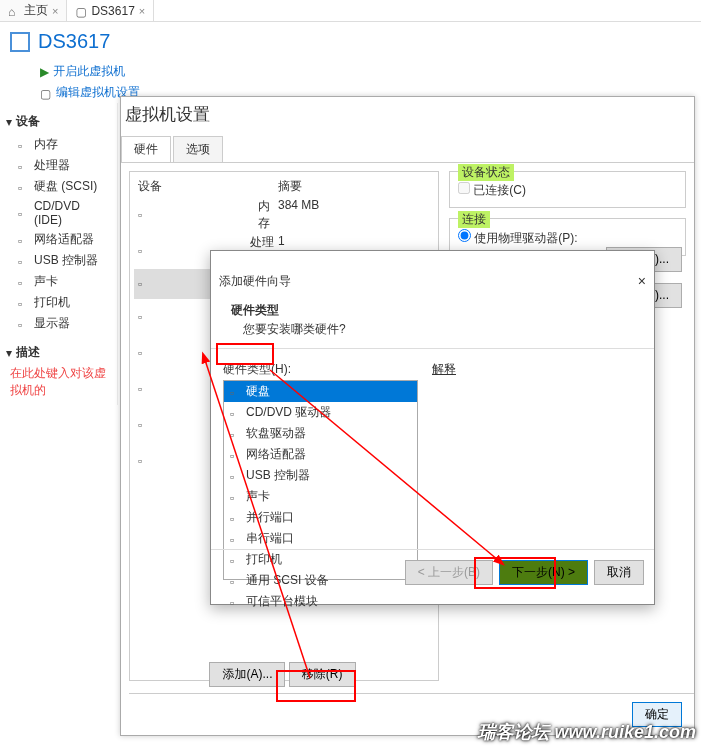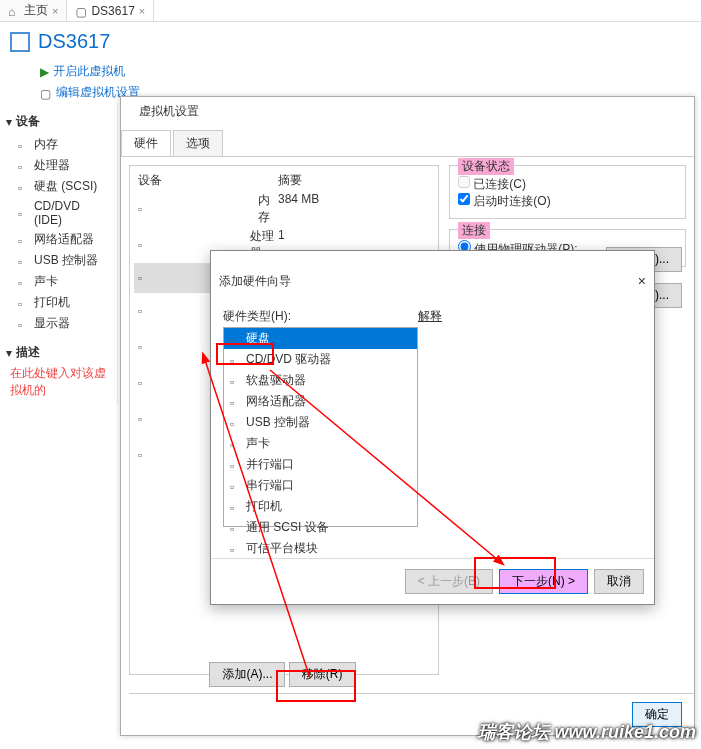--- a/index.html
+++ b/index.html
@@ -21,52 +21,52 @@
 
 
 .main-row { display: flex; }
 .sidebar { width: 118px; padding: 6px; border-right: 1px solid #eee; }
 .sb-header { display: flex; align-items: center; gap: 4px; padding: 4px 0; font-weight: normal; }
 .sb-item { display: flex; align-items: center; gap: 4px; padding: 2px 0 2px 12px; }
 .content { flex: 1; position: relative; padding-top: 26px; }
 
 
 .hw-dialog { position: absolute; left: 120px; top: 96px; width: 575px; height: 640px; background: #fff; border: 1px solid #aaa; box-shadow: 0 0 6px rgba(0,0,0,0.2); z-index: 5; }
-.hw-title { padding: 6px 18px; font-size: 12px; }
+.hw-title { padding: 6px 4px; font-size: 17px; }
 .hw-tabs { display: flex; border-bottom: 1px solid #ccc; margin: 4px 0 0; }
 .hw-tab { padding: 4px 12px; border: 1px solid #ccc; border-bottom: none; background: #fff; margin-right: 2px; }
 .hw-body { display: flex; padding: 8px; gap: 10px; }
 .hw-list-box { border: 1px solid #ccc; width: 310px; height: 510px; padding: 4px; }
 .hw-list-head { display: flex; padding: 2px 4px; }
 .hw-list-head span:first-child { width: 140px; }
 .hw-row { display: flex; padding: 1px 4px; }
 .hw-row span:first-child { width: 140px; display: flex; align-items: center; gap: 3px; }
 .hw-row.sel { background: #ddd; }
 .hw-right { flex: 1; }
 .gbox { border: 1px solid #ccc; padding: 10px 8px 8px; position: relative; margin-bottom: 10px; }
-.gbox .gtitle { position: absolute; top: -8px; left: 8px; background: #f9a8d4; padding: 0 4px; }
+.gbox .gtitle { position: absolute; top: -8px; left: 8px; background: #bef264; padding: 0 4px; }
 .btn { border: 1px solid #adadad; background: #e1e1e1; padding: 3px 12px; font-size: 12px; cursor: pointer; }
 .btn:disabled { color: #999; }
 .hw-bottom { text-align: center; padding: 6px; }
 .hw-footer { text-align: right; padding: 8px 12px; border-top: 1px solid #ccc; position: absolute; bottom: 0; left: 8px; right: 0; }
 
 
 .wiz-dialog { position: absolute; left: 210px; top: 250px; width: 445px; height: 355px; background: #fff; border: 1px solid #888; box-shadow: 0 4px 14px rgba(0,0,0,0.3); z-index: 10; }
 .wiz-tbar { display: flex; justify-content: space-between; padding: 6px 8px; margin-top: 16px; }
 .wiz-head { padding: 6px 20px 10px; border-bottom: 1px solid #ddd; }
 .wiz-head-title { font-weight: bold; padding-bottom: 2px; }
 .wiz-head-sub { padding-left: 12px; }
-.wiz-body { display: flex; padding: 12px; }
+.wiz-body { display: flex; padding: 12px; gap: 14px; }
 .wiz-list { width: 195px; }
 .wiz-list-label { padding-bottom: 2px; }
 .wiz-items { border: 1px solid #aaa; height: 200px; }
 .wiz-item { padding: 2px 6px; display: flex; align-items: center; gap: 4px; }
 .wiz-item.sel { background: #0078d7; color: #fff; }
 .wiz-right { flex: 1; text-decoration: underline; }
-.wiz-footer { position: absolute; bottom: 0; left: 0; right: 0; padding: 10px; text-align: right; border-top: 1px solid #ddd; display: flex; justify-content: flex-end; gap: 6px; }
+.wiz-footer { position: absolute; bottom: 9px; left: 0; right: 0; padding: 10px; text-align: right; border-top: 1px solid #ddd; display: flex; justify-content: flex-end; gap: 6px; }
 
 
 .red-box { position: absolute; border: 2px solid #f00; z-index: 20; pointer-events: none; }
 .arrow-svg { position: absolute; z-index: 19; pointer-events: none; }
 
 
 .ico { width: 12px; height: 12px; display: inline-block; color: #666; }
 .chk { width: 12px; height: 12px; }
 
 
@@ -203,21 +203,20 @@
           <div class="hw-row">
             <span><span class="ico">▫</span>显示器</span>
             <span>自动检测</span>
           </div>
         </div>
     </div>
     <div class="hw-right">
       <div class="gbox">
         <span class="gtitle">设备状态</span>
         <div><input type="checkbox" class="chk" disabled="" style=""> <span>已连接(C)</span></div>
-        <div><input type="checkbox" class="chk" checked="" style=""> <span>启动时连接(O)</span></div>
       </div>
       <div class="gbox">
         <span class="gtitle">连接</span>
         <div><input type="radio" checked="" style=""> <span>使用物理驱动器(P):</span></div>
       </div>
       <button class="btn right-btn" style="top:150px">浏览(B)...</button>
       <button class="btn right-btn" style="top:186px">高级(V)...</button>
     </div>
   </div>
   <div class="hw-bottom" style="position:absolute;bottom:42px;left:0;right:250px">
@@ -227,20 +226,24 @@
   <div class="hw-footer">
     <button class="btn" style="background:#e5f1fb;border-color:#0078d7">确定</button>
   </div>
 </div>
 
 <div class="wiz-dialog">
   <div class="wiz-tbar">
     <span>添加硬件向导</span>
     <span style="font-size:14px">×</span>
   </div>
+  <div class="wiz-head">
+    <div class="wiz-head-title">硬件类型</div>
+    <div class="wiz-head-sub">您要安装哪类硬件?</div>
+  </div>
   <div class="wiz-body">
     <div class="wiz-list">
       <div class="wiz-list-label">硬件类型(H):</div>
       <div class="wiz-items" id="wiz-items">
           <div class="wiz-item sel">
             <span class="ico">▫</span>
             <span>硬盘</span>
           </div>
           <div class="wiz-item">
             <span class="ico">▫</span>
@@ -283,21 +286,21 @@
             <span>可信平台模块</span>
           </div>
         </div>
     </div>
     <div class="wiz-right">
       <div>解释</div>
     </div>
   </div>
   <div class="wiz-footer">
     <button class="btn" disabled="">&lt; 上一步(B)</button>
-    <button class="btn" style="background:#f0abfc;border-color:#0078d7">下一步(N) &gt;</button>
+    <button class="btn" style="background:#4d7c0f;border-color:#0078d7">下一步(N) &gt;</button>
     <button class="btn">取消</button>
   </div>
 </div>
 
 <div class="red-box" style="left:216px;top:343px;width:58px;height:22px"></div>
 <div class="red-box" style="left:474px;top:557px;width:82px;height:32px"></div>
 <div class="red-box" style="left:276px;top:670px;width:80px;height:32px"></div>
 
 <svg class="arrow-svg" style="left:180px;top:360px" width="330" height="220">
   <defs>

